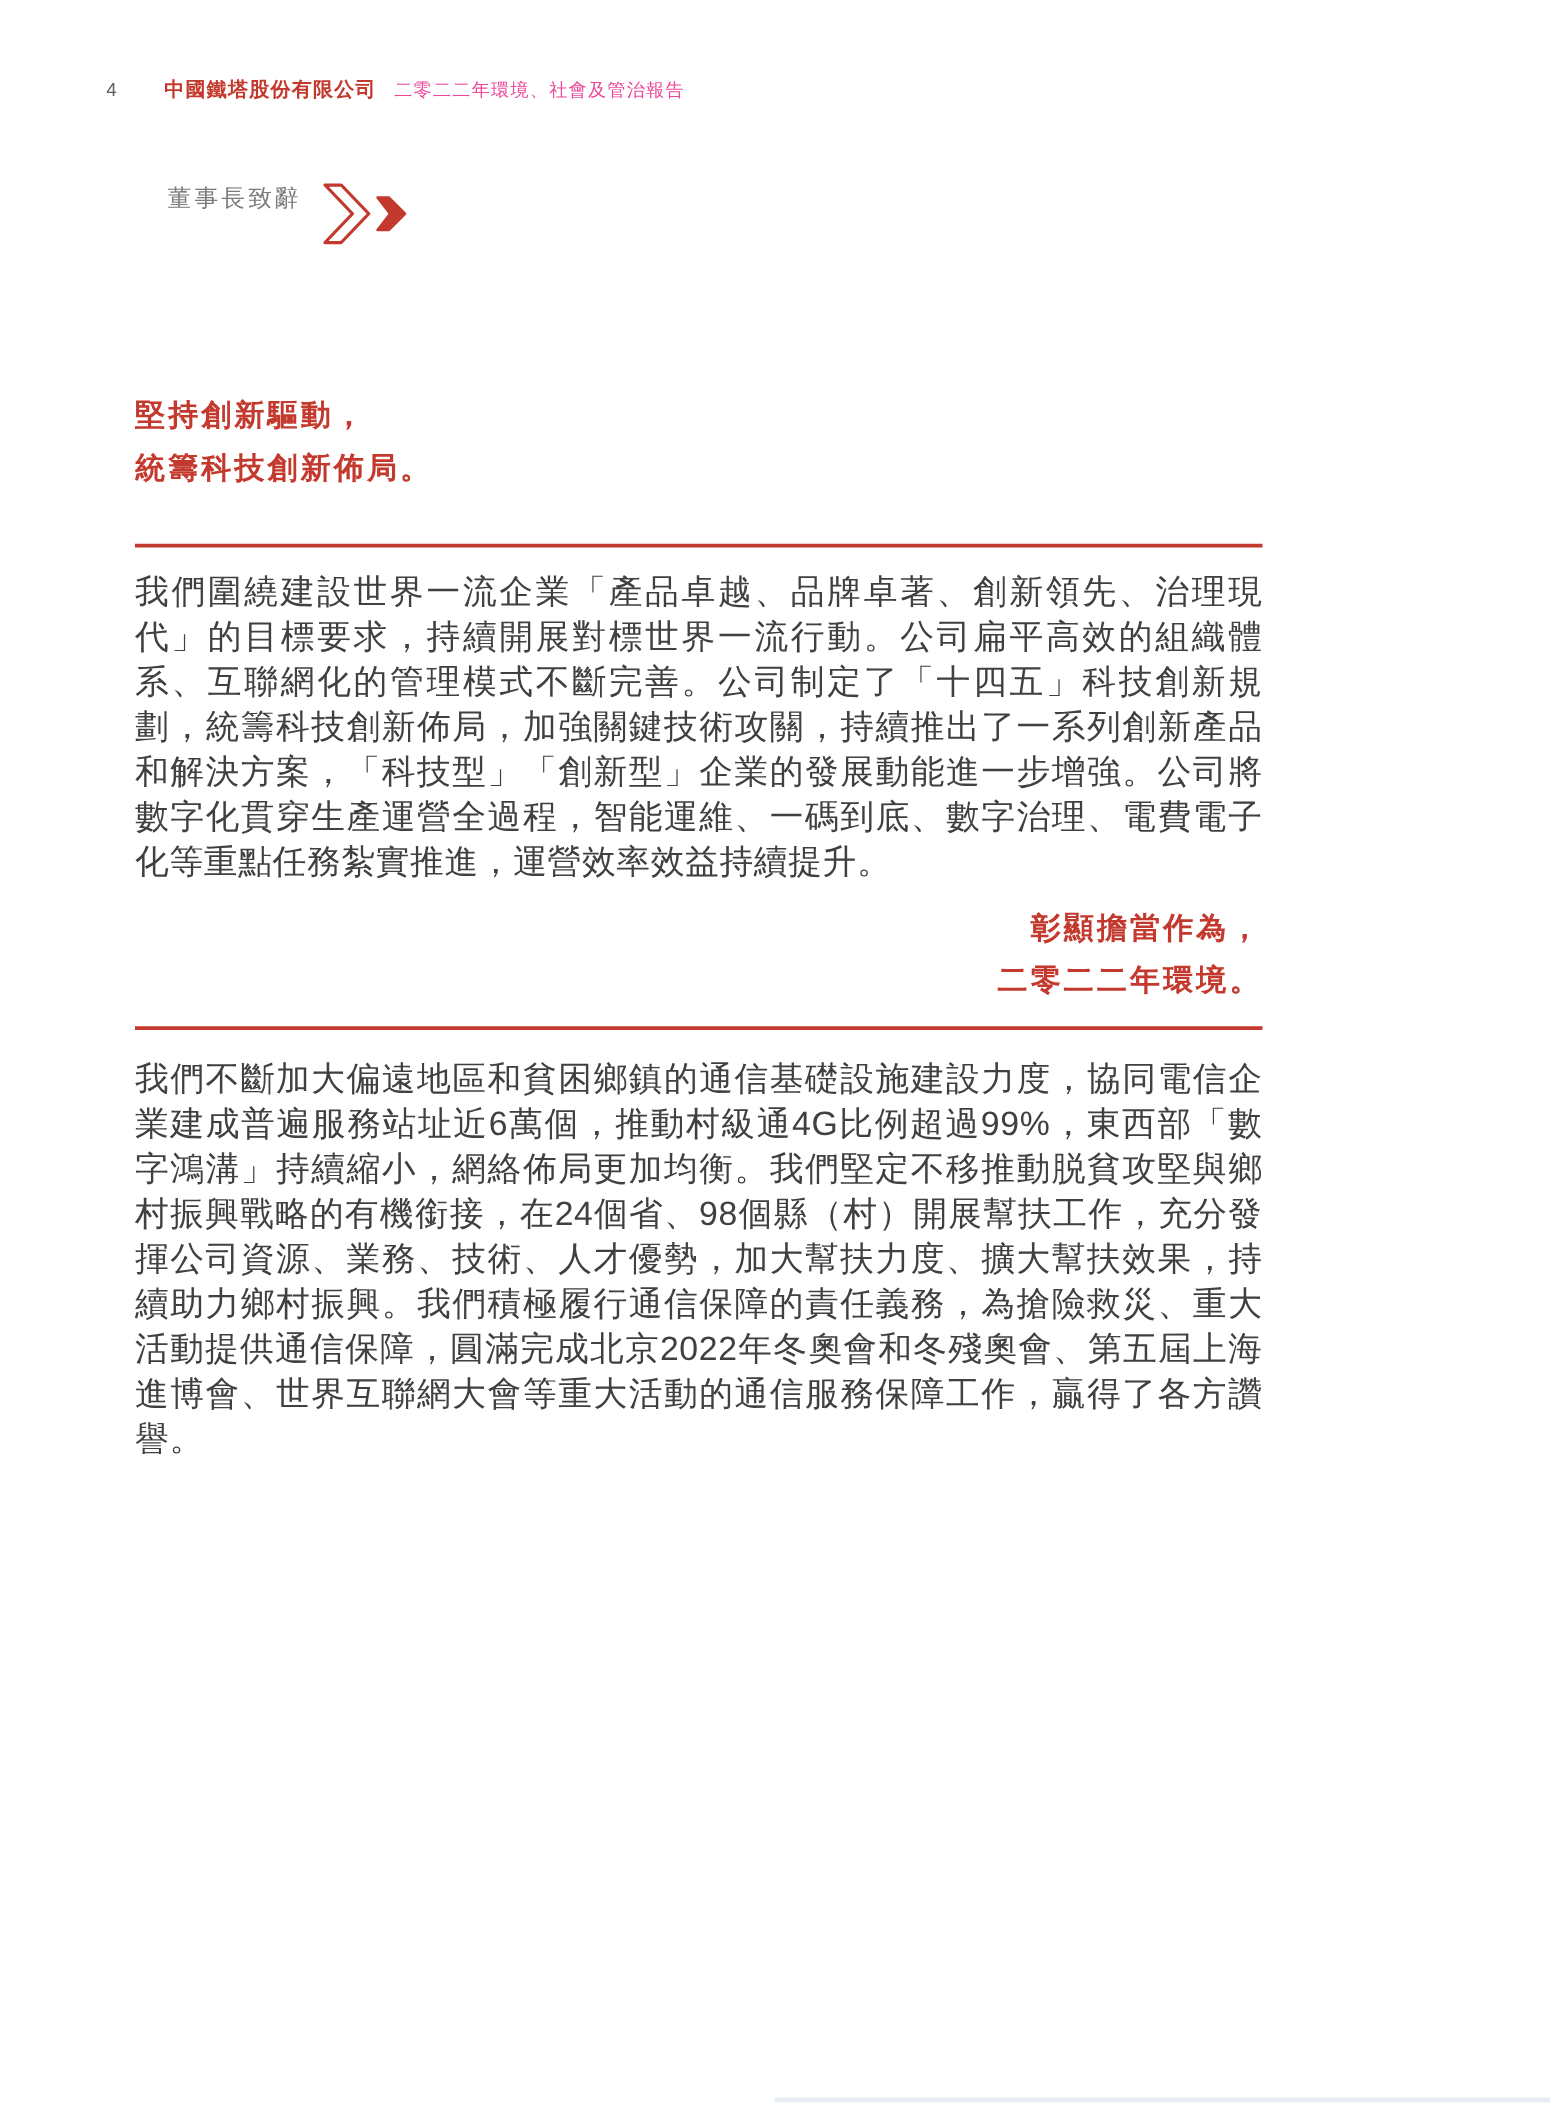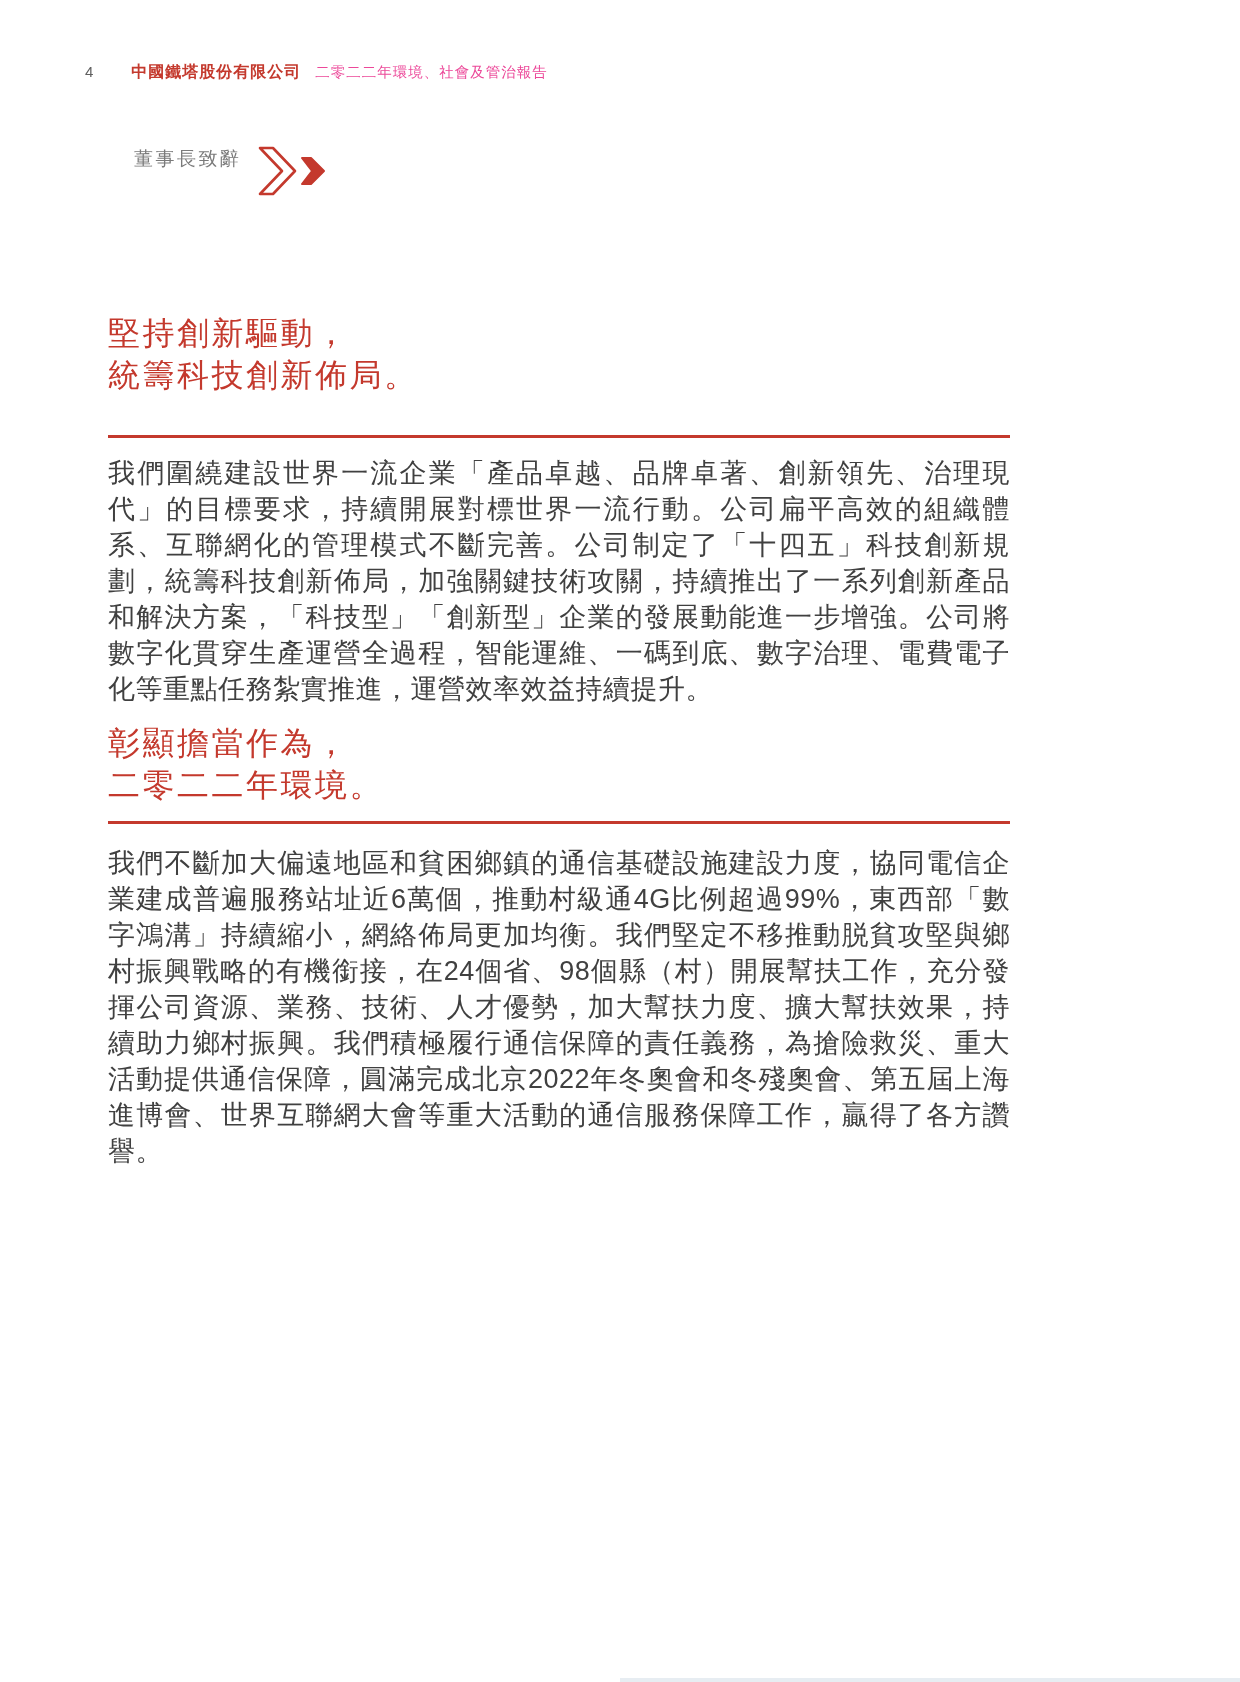--- a/index.html
+++ b/index.html
@@ -27,39 +27,39 @@
     position:absolute;top:146px;left:110px;
     display:flex;align-items:flex-start;gap:16px;margin-left:24px;
   }
   .section-label{font-size:19px;color:#7a7a7a;letter-spacing:2.5px;}
   .chevron-wrap{display:flex;align-items:center;}
 
   
   .content{position:absolute;left:108px;width:902px;}
 
   .red-heading{
-    color:#c4392d;font-weight:normal;
-    font-size:32px;line-height:42px;letter-spacing:2.5px;
+    color:#c4392d;font-weight:bold;
+    font-size:24px;line-height:42px;letter-spacing:2.5px;
     margin:0;
   }
   .red-rule{
     position:absolute;left:108px;width:902px;height:3px;
     background:#c4392d;
   }
   .body-para{
     font-size:27px;line-height:36px;color:#404040;
     letter-spacing:0.5px;
     text-align:justify;text-align-last:left;
     margin:0;
   }
 
   #heading-1{top:312px;}
   #rule-1{top:435px;}
   #para-1{top:455px;}
-  #heading-2{top:722px;}
+  #heading-2{top:722px;text-align:right;}
   #rule-2{top:821px;}
   #para-2{top:845px;}
 
   
   .bottom-strip{
     position:absolute;right:0;bottom:0;
     width:620px;height:4px;background:#e7edf2;
   }
 </style>
 </head>

